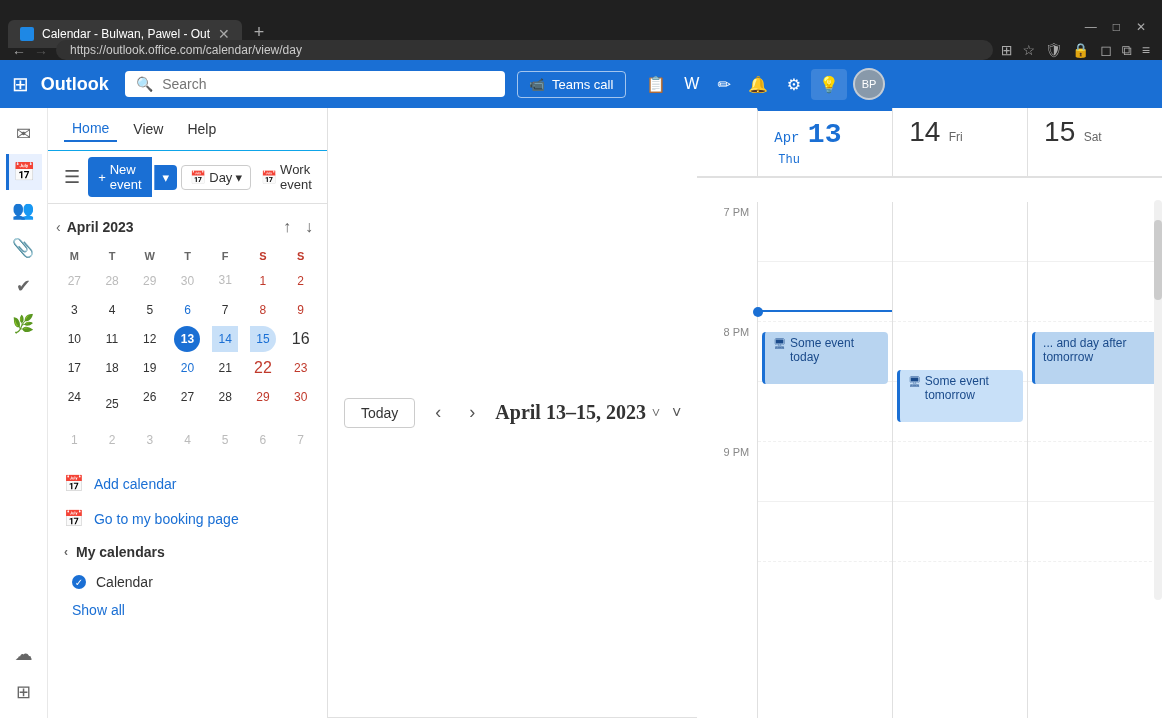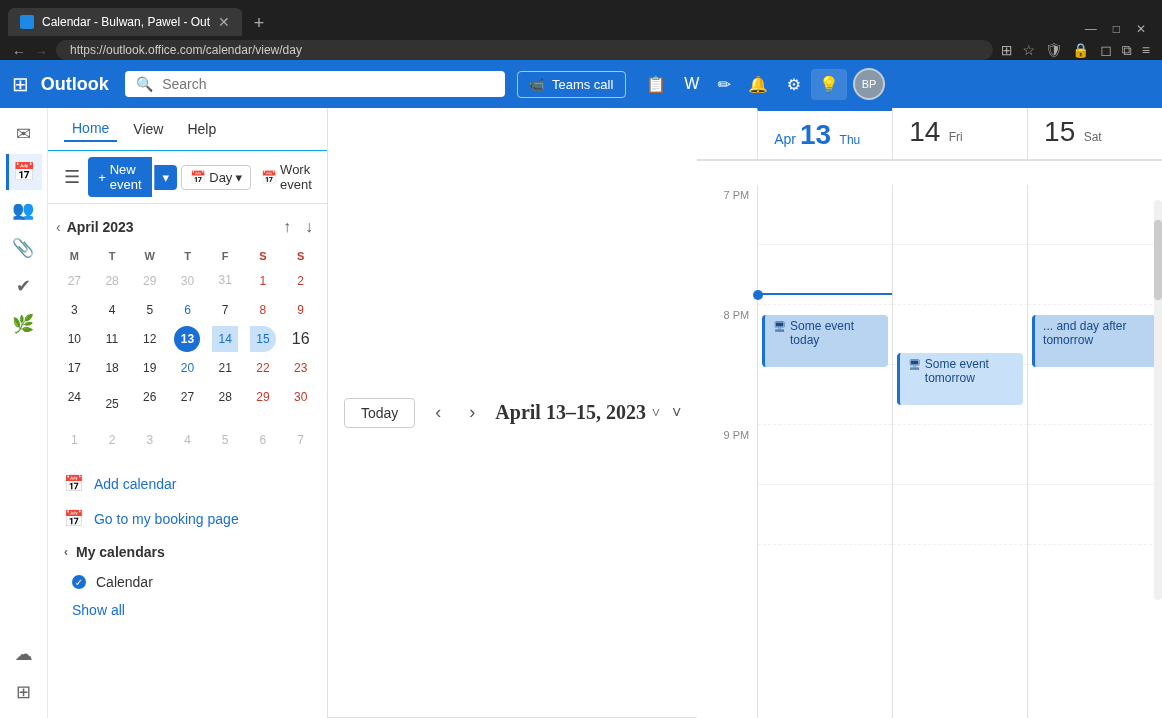--- a/index.html
+++ b/index.html
@@ -3,21 +3,21 @@
   <meta charset="utf-8">
   <style>
     * { box-sizing: border-box; margin: 0; padding: 0; }
     body { font-family: 'Segoe UI', Arial, sans-serif; background: #6b6bcc; width: 1162px; height: 718px; overflow: hidden; }
   </style>
 </head>
 <body>
 
 <div style="background:#202020; height:60px; display:flex; flex-direction:column;">
 
-  <div style="display:flex; align-items:flex-end; padding:8px 8px 0; height:36px; gap:4px;">
+  <div style="display:flex; align-items:flex-start; padding:20px 8px 0; height:36px; gap:4px;">
     <div style="background:#383838; border-radius:6px 6px 0 0; padding:4px 12px; display:flex; align-items:center; gap:8px; color:#fff; font-size:12px; min-width:220px; height:28px;">
       <span style="width:14px;height:14px;background:#1e88e5;border-radius:2px;display:inline-block;"></span>
       <span style="flex:1; overflow:hidden; white-space:nowrap; text-overflow:ellipsis;">Calendar - Bulwan, Pawel - Out</span>
       <span style="color:#aaa; font-size:14px; cursor:pointer;">✕</span>
     </div>
     <div style="color:#aaa; font-size:18px; cursor:pointer; padding:2px 8px;">+</div>
     <div style="flex:1;"></div>
     <div style="display:flex; gap:16px; color:#aaa; font-size:12px; padding-right:8px;">
       <span style="cursor:pointer;">—</span>
       <span style="cursor:pointer;">□</span>
@@ -162,21 +162,21 @@
             <div style="text-align:center; font-size:12px; color:#fff; cursor:pointer; width:26px; height:26px; display:flex; align-items:center; justify-content:center; margin:1px auto; border-radius:50%; background:#1a6fd4; font-weight:600;">13</div>
             <div style="text-align:center; font-size:12px; color:#1a6fd4; cursor:pointer; width:26px; height:26px; display:flex; align-items:center; justify-content:center; margin:1px auto; background:#c8e0f8;">14</div>
             <div style="text-align:center; font-size:12px; color:#1a6fd4; cursor:pointer; width:26px; height:26px; display:flex; align-items:center; justify-content:center; margin:1px auto; background:#c8e0f8; border-radius:0 50% 50% 0;">15</div>
             <div style="text-align:center; font-size:16px; color:#333; cursor:pointer; width:26px; height:26px; display:flex; align-items:center; justify-content:center; margin:1px auto; border-radius:50%;">16</div>
 
             <div style="text-align:center; font-size:12px; color:#333; cursor:pointer; width:26px; height:26px; display:flex; align-items:center; justify-content:center; margin:1px auto; border-radius:50%;">17</div>
             <div style="text-align:center; font-size:12px; color:#333; cursor:pointer; width:26px; height:26px; display:flex; align-items:center; justify-content:center; margin:1px auto; border-radius:50%;">18</div>
             <div style="text-align:center; font-size:12px; color:#333; cursor:pointer; width:26px; height:26px; display:flex; align-items:center; justify-content:center; margin:1px auto; border-radius:50%;">19</div>
             <div style="text-align:center; font-size:12px; color:#1a6fd4; cursor:pointer; width:26px; height:26px; display:flex; align-items:center; justify-content:center; margin:1px auto; border-radius:50%;">20</div>
             <div style="text-align:center; font-size:12px; color:#333; cursor:pointer; width:26px; height:26px; display:flex; align-items:center; justify-content:center; margin:1px auto; border-radius:50%;">21</div>
-            <div style="text-align:center; font-size:12px; color:#c0392b; cursor:pointer; width:26px; height:26px; display:flex; align-items:center; justify-content:center; margin:1px auto; border-radius:50%;">22</div>
+            <div style="text-align:center; font-size:16px; color:#c0392b; cursor:pointer; width:26px; height:26px; display:flex; align-items:center; justify-content:center; margin:1px auto; border-radius:50%;">22</div>
             <div style="text-align:center; font-size:12px; color:#c0392b; cursor:pointer; width:26px; height:26px; display:flex; align-items:center; justify-content:center; margin:1px auto; border-radius:50%;">23</div>
 
             <div style="text-align:center; font-size:12px; color:#333; cursor:pointer; width:26px; height:26px; display:flex; align-items:center; justify-content:center; margin:1px auto; border-radius:50%;">24</div>
             <div style="text-align:center; font-size:12px; color:#333; cursor:pointer; width:26px; height:26px; display:flex; align-items:center; justify-content:center; margin:8px auto; border-radius:50%;">25</div>
             <div style="text-align:center; font-size:12px; color:#333; cursor:pointer; width:26px; height:26px; display:flex; align-items:center; justify-content:center; margin:1px auto; border-radius:50%;">26</div>
             <div style="text-align:center; font-size:12px; color:#333; cursor:pointer; width:26px; height:26px; display:flex; align-items:center; justify-content:center; margin:1px auto; border-radius:50%;">27</div>
             <div style="text-align:center; font-size:12px; color:#333; cursor:pointer; width:26px; height:26px; display:flex; align-items:center; justify-content:center; margin:1px auto; border-radius:50%;">28</div>
             <div style="text-align:center; font-size:12px; color:#c0392b; cursor:pointer; width:26px; height:26px; display:flex; align-items:center; justify-content:center; margin:1px auto; border-radius:50%;">29</div>
             <div style="text-align:center; font-size:12px; color:#c0392b; cursor:pointer; width:26px; height:26px; display:flex; align-items:center; justify-content:center; margin:1px auto; border-radius:50%;">30</div>
 
@@ -222,21 +222,21 @@
           <span style="font-size:14px; color:#666;">˅</span>
         </div>
         <span style="margin-left:auto; color:#555; cursor:pointer; font-size:16px;">˅</span>
       </div>
 
       <div style="flex:1; display:flex; flex-direction:column; overflow:hidden;">
 
         <div style="display:grid; grid-template-columns:60px 1fr 1fr 1fr; border-bottom:2px solid #e0e0e0;">
           <div style="width:60px;"></div>
 
-          <div style="padding:8px 16px; border-left:1px solid #e0e0e0; border-top:3px solid #1a6fd4;">
+          <div style="padding:8px 16px; border-left:1px solid #e0e0e0; border-top:3px solid #1a6fd4;font-family:Liberation Mono, monospace;">
             <span style="font-size:14px; color:#1a6fd4; font-weight:500;">Apr </span>
             <span style="font-size:28px; font-weight:600; color:#1a6fd4;">13</span>
             <span style="font-size:12px; color:#1a6fd4; margin-left:4px;"> Thu</span>
           </div>
 
           <div style="padding:8px 16px; border-left:1px solid #e0e0e0;">
             <span style="font-size:28px; font-weight:300; color:#333;">14</span>
             <span style="font-size:12px; color:#666; margin-left:4px;">Fri</span>
           </div>
 

